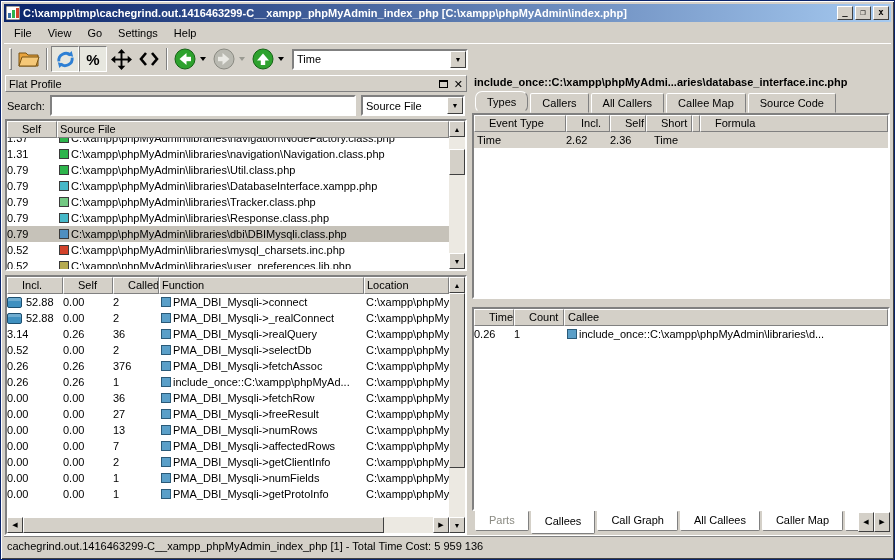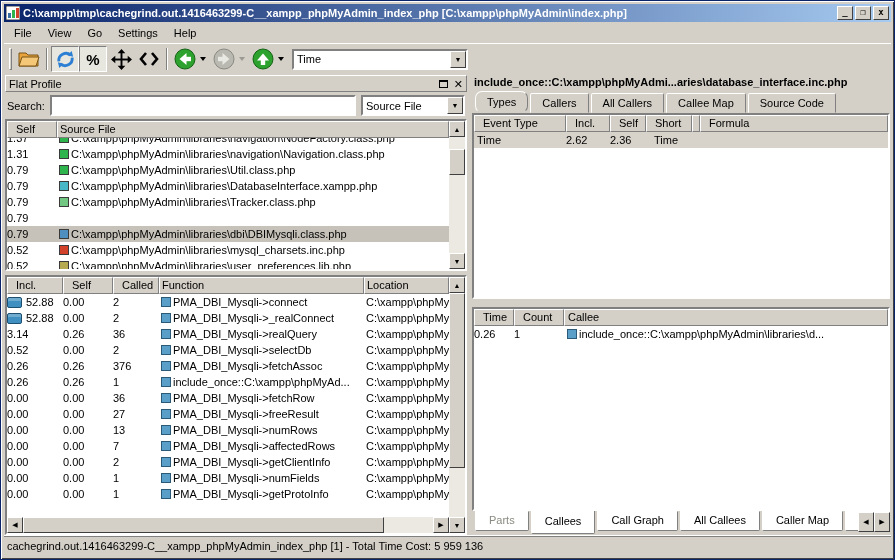--- a/index.html
+++ b/index.html
@@ -58,21 +58,21 @@
   .searchrow label { margin-right:5px; }
   .searchbox { flex:1; height:21px; background:#fff; border:2px solid;
     border-color:#808080 #fff #fff #808080; margin-right:5px; }
   .groupcombo { width:104px; }
 
   
   .frame { background:#fff; border:2px solid; border-color:#808080 #fff #fff #808080;
     display:flex; flex-direction:column; overflow:hidden; position:relative; }
   .hdrrow { display:flex; flex:0 0 auto; background:#d4d0c8; }
   .hcell { border:1px solid; border-color:#fff #808080 #808080 #fff; background:#d4d0c8;
-    padding:1px 8px; height:17px; white-space:nowrap; overflow:hidden; }
+    padding:1px 14px; height:17px; white-space:nowrap; overflow:hidden; }
   .body { flex:1 1 auto; overflow:hidden; position:relative; background:#fff; }
   .row { display:flex; height:16px; line-height:16px; white-space:nowrap; }
   .row.sel { background:#c6c2b9; }
   .c { overflow:hidden; white-space:nowrap; flex:0 0 auto; }
   .num { padding-right:5px; }
   .sq { display:inline-block; width:10px; height:10px; vertical-align:-1px; margin-right:2px;
     border:1px solid #3a3a3a; }
   .fnsq { display:inline-block; width:10px; height:10px; vertical-align:-1px; margin-right:2px;
     background:#5a9fc8; border:1px solid #2a5a78; }
   .inclbar { display:inline-block; width:15px; height:11px; vertical-align:-2px; margin-right:4px;
@@ -254,20 +254,21 @@
               <div class="row">
                 <span class="c num w-fself">0.79</span>
                 <span class="c w-file"><i class="sq" style="background-color: rgb(70, 184, 200);"></i><span>C:\xampp\phpMyAdmin\libraries\DatabaseInterface.xampp.php</span></span>
               </div>
               <div class="row">
                 <span class="c num w-fself">0.79</span>
                 <span class="c w-file"><i class="sq" style="background-color: rgb(114, 200, 130);"></i><span>C:\xampp\phpMyAdmin\libraries\Tracker.class.php</span></span>
               </div>
               <div class="row">
                 <span class="c num w-fself">0.79</span>
+                <span class="c w-file"><i class="sq" style="background-color: rgb(70, 184, 200);"></i><span>C:\xampp\phpMyAdmin\libraries\Response.class.php</span></span>
               </div>
               <div class="row sel">
                 <span class="c num w-fself">0.79</span>
                 <span class="c w-file"><i class="sq" style="background-color: rgb(79, 143, 192);"></i><span>C:\xampp\phpMyAdmin\libraries\dbi\DBIMysqli.class.php</span></span>
               </div>
               <div class="row">
                 <span class="c num w-fself">0.52</span>
                 <span class="c w-file"><i class="sq" style="background-color: rgb(210, 66, 42);"></i><span>C:\xampp\phpMyAdmin\libraries\mysql_charsets.inc.php</span></span>
               </div>
               <div class="row">

